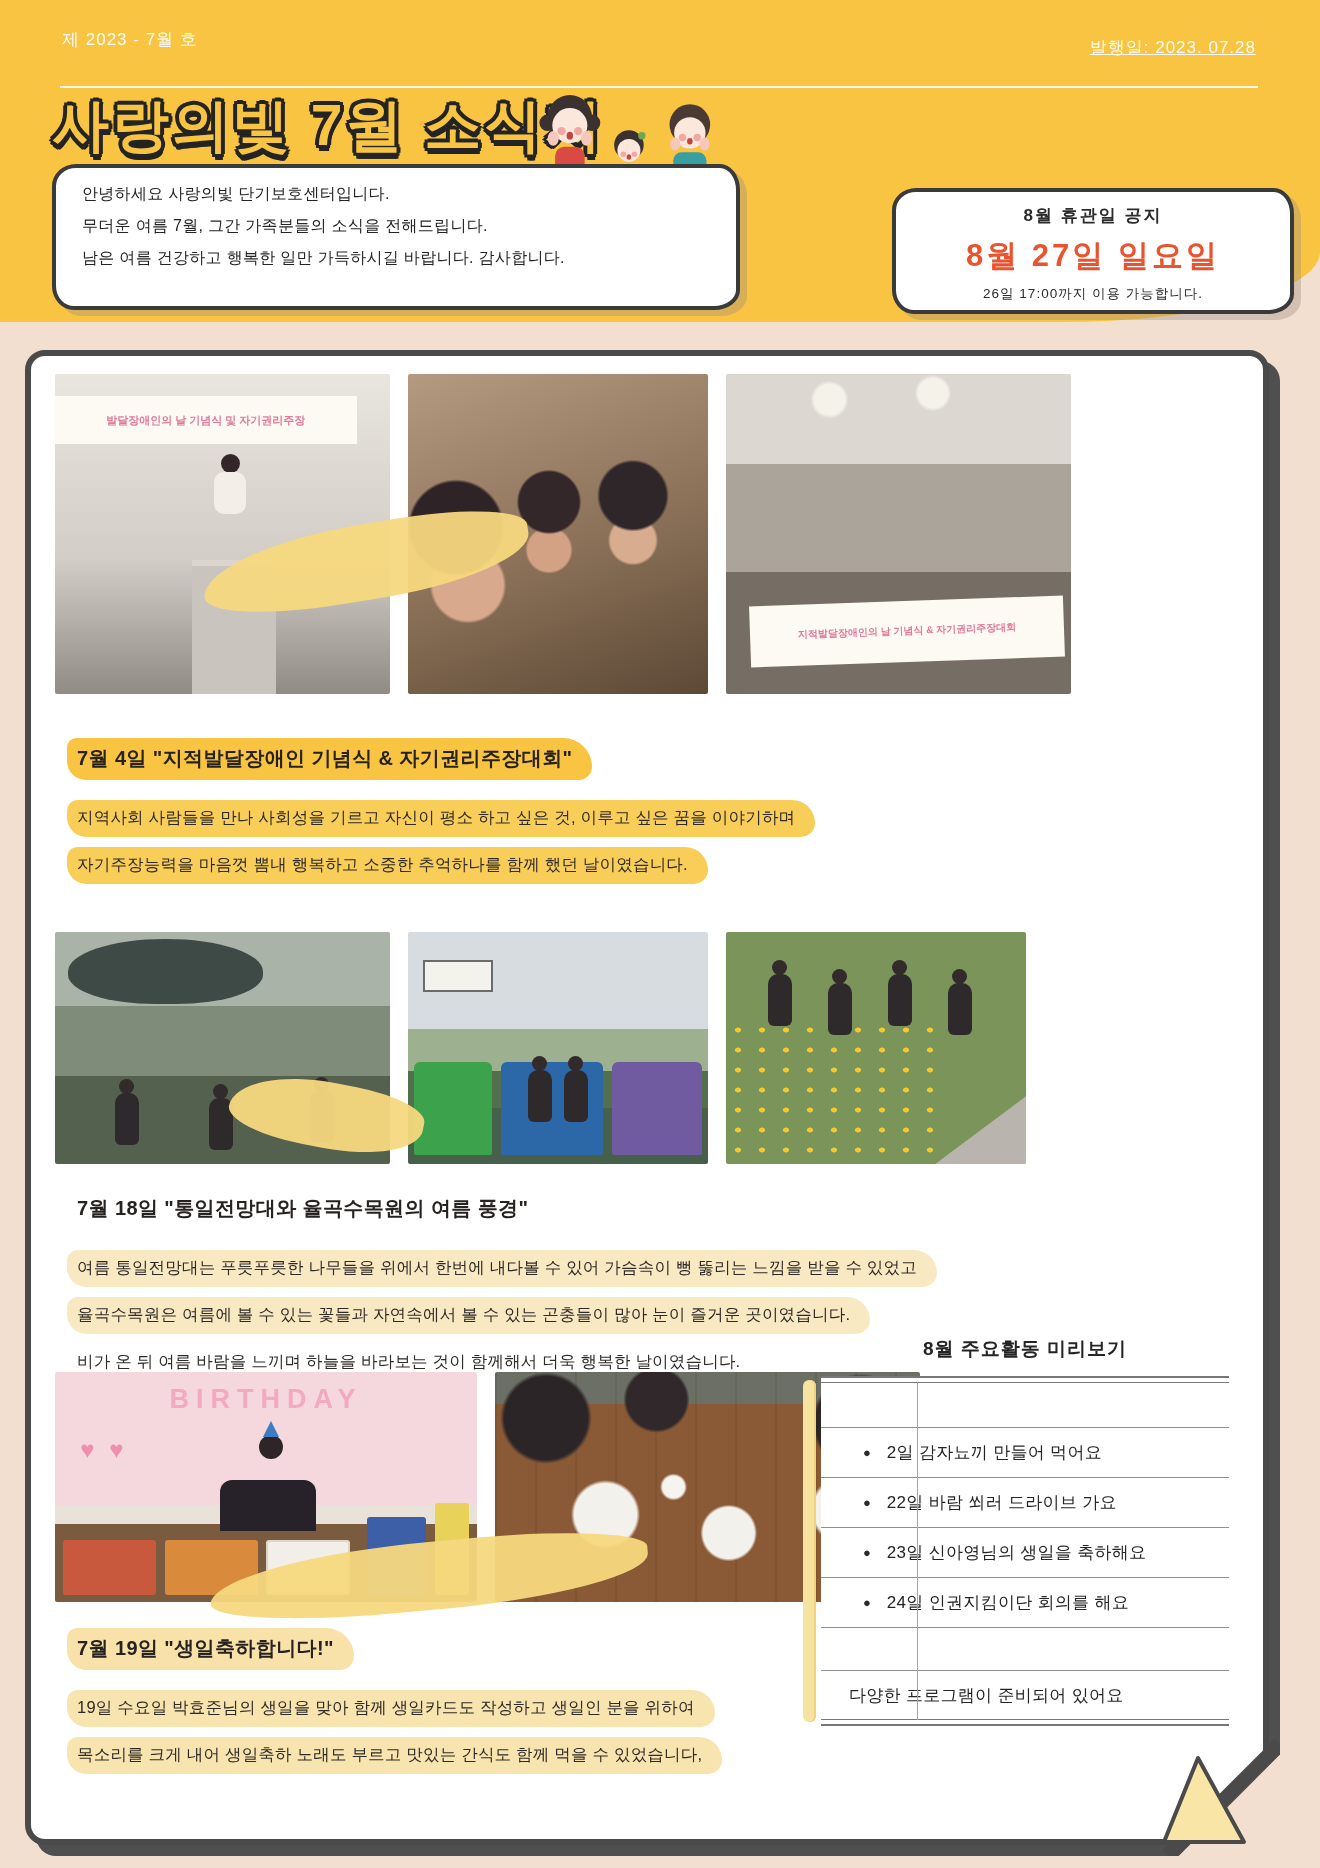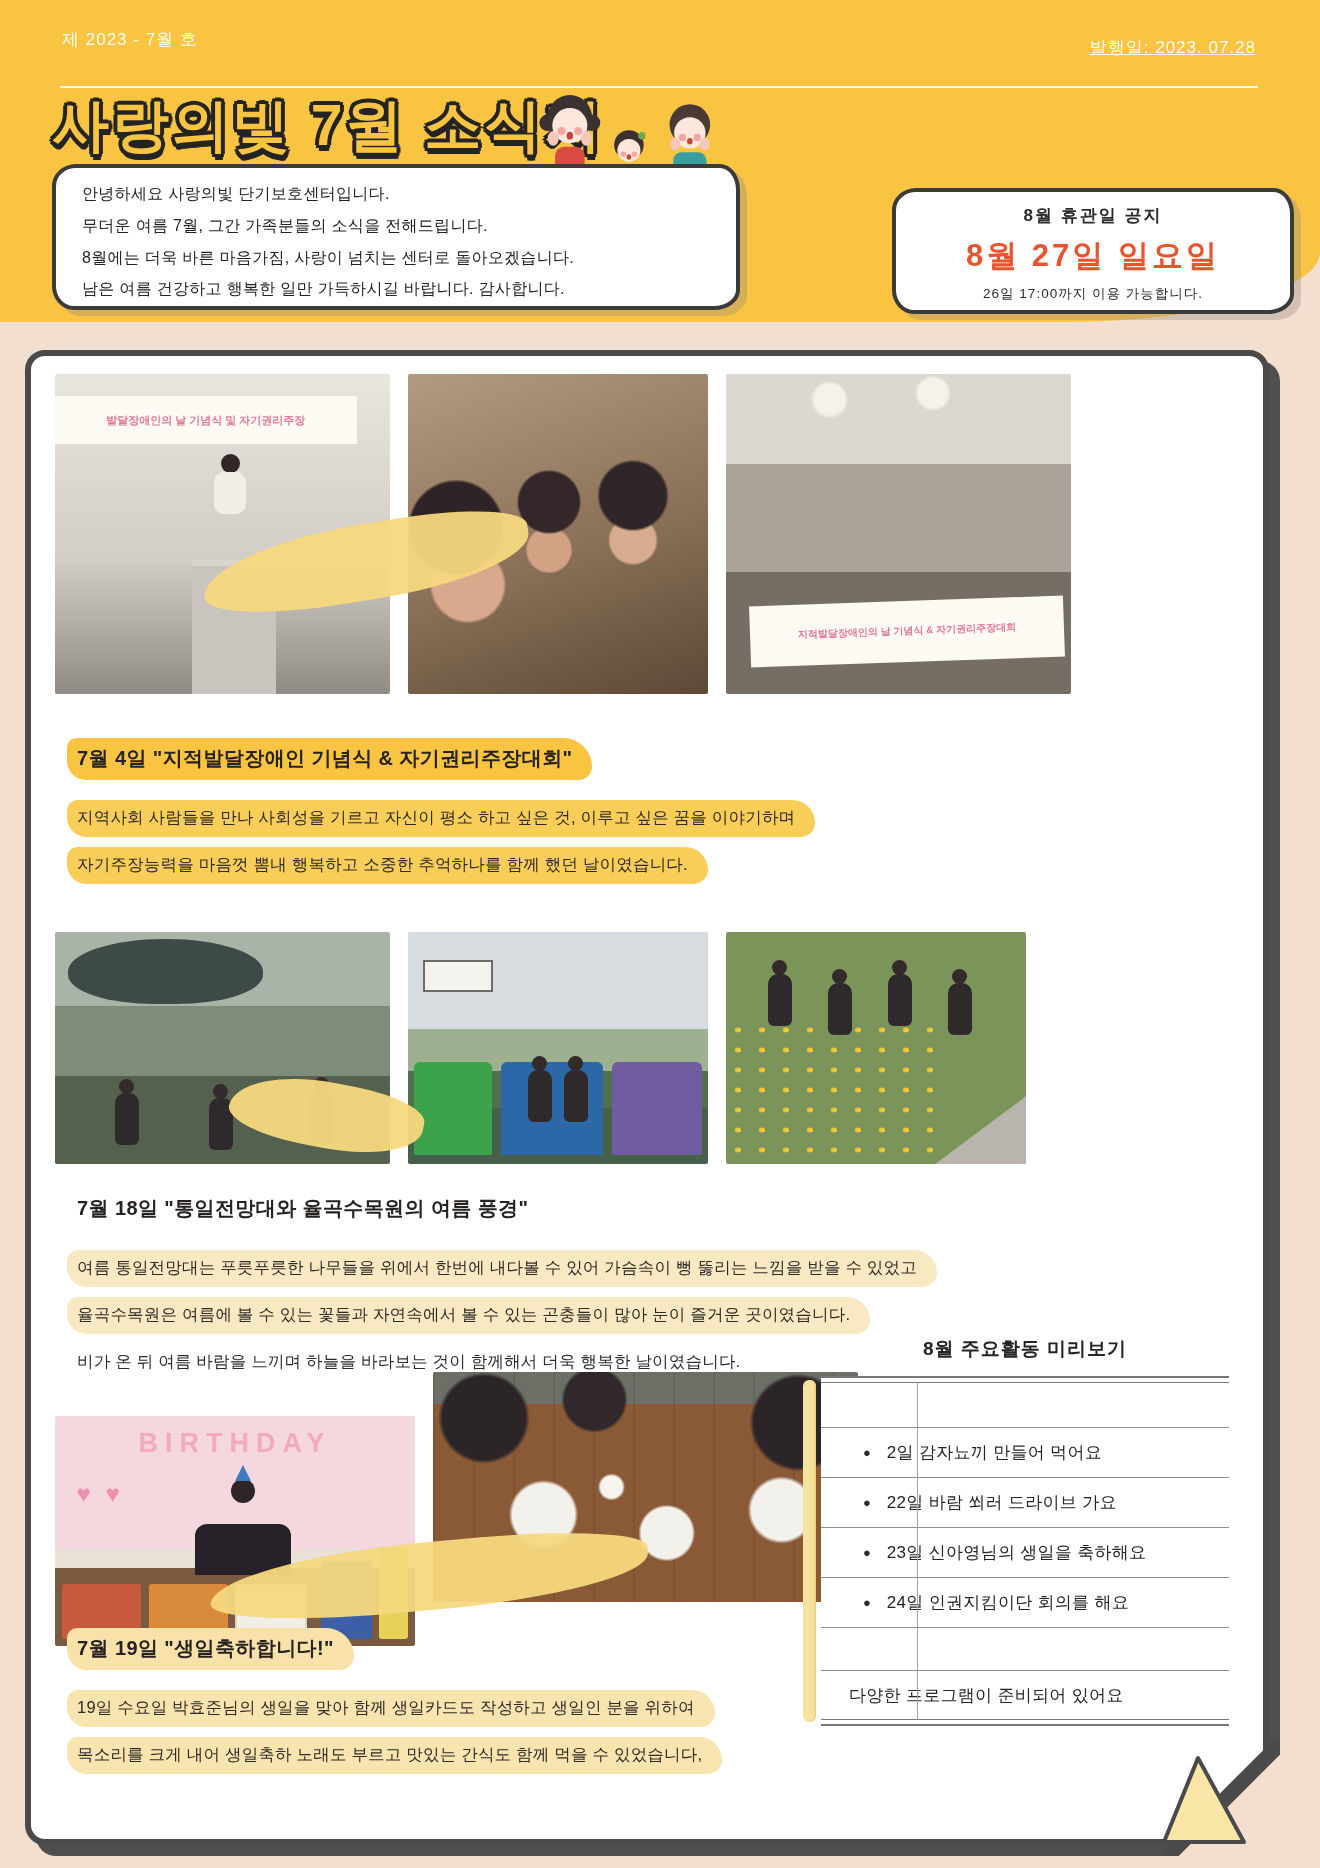--- a/index.html
+++ b/index.html
@@ -84,21 +84,21 @@
   .bench.blue{left:31%;width:34%;background:#2C67A8;}
   .bench.purple{left:68%;width:30%;background:#705AA0;}
   .bench-sign{position:absolute;left:5%;top:12%;width:22%;height:12%;background:#F4F2EC;border:2px solid #6B6B6B;}
   .ph-garden{width:300px;height:100%;background:#7A9459;}
   .flowers{position:absolute;left:0;bottom:0;width:70%;height:62%;
     background-image:radial-gradient(#F4C82F 2.6px, rgba(0,0,0,0) 3.4px);
     background-size:24px 20px;}
   .garden-path{position:absolute;right:0;bottom:0;width:42%;height:34%;background:#B9B5AE;
     clip-path:polygon(28% 100%,100% 14%,100% 100%);}
   
-  .ph-birthday{width:360px;height:100%;background:linear-gradient(180deg,#F5D7DE 0 58%,#E9E2D8 58% 66%,#7B5B40 66% 100%);margin-top:44px;}
+  .ph-birthday{width:422px;height:100%;background:linear-gradient(180deg,#F5D7DE 0 58%,#E9E2D8 58% 66%,#7B5B40 66% 100%);}
   .bday-text{position:absolute;top:5%;left:0;right:0;text-align:center;
     color:#F3A9C0;font-size:27px;font-weight:900;letter-spacing:7px;}
   .bday-hearts{position:absolute;left:6%;top:28%;color:#F08EB0;font-size:24px;letter-spacing:4px;}
   .bday-person{position:absolute;left:46%;top:24%;width:44px;height:70px;}
   .bday-person::before{content:"";position:absolute;left:10px;top:8px;width:24px;height:24px;border-radius:50%;background:#2E2528;}
   .bday-person::after{content:"";position:absolute;left:14px;top:-6px;width:0;height:0;
     border-left:8px solid rgba(0,0,0,0);border-right:8px solid rgba(0,0,0,0);border-bottom:16px solid #3E7BC0;}
   .bday-body{position:absolute;left:39%;top:47%;width:96px;height:22%;border-radius:12px 12px 0 0;background:#27222A;}
   .snack{position:absolute;bottom:3%;height:24%;border-radius:3px;}
   .snack.s1{left:2%;width:22%;background:#C9593C;}
@@ -187,21 +187,20 @@
     <ellipse cx="172" cy="62" rx="3" ry="3.5" fill="#C2463F"></ellipse>
     <ellipse cx="156" cy="65" rx="5.5" ry="7" fill="#F6C8BC"></ellipse>
       <ellipse cx="188" cy="65" rx="5.5" ry="7" fill="#F6C8BC"></ellipse>
     <rect x="154" y="74" width="36" height="28" rx="9" fill="#379FA0"></rect>
   </svg>
 </div>
 
 <div class="bubble greeting-box">
   <p>안녕하세요 사랑의빛 단기보호센터입니다.</p>
   <p>무더운 여름 7월, 그간 가족분들의 소식을 전해드립니다.</p>
-  <p>8월에는 더욱 바른 마음가짐, 사랑이 넘치는 센터로 돌아오겠습니다.</p>
   <p>남은 여름 건강하고 행복한 일만 가득하시길 바랍니다. 감사합니다.</p>
 </div>
 
 <div class="bubble notice-box">
   <div class="notice-title">8월 휴관일 공지</div>
   <div class="notice-date">8월 27일 일요일</div>
   <div class="notice-note">26일 17:00까지 이용 가능합니다.</div>
 </div>
 
 <div class="card">

